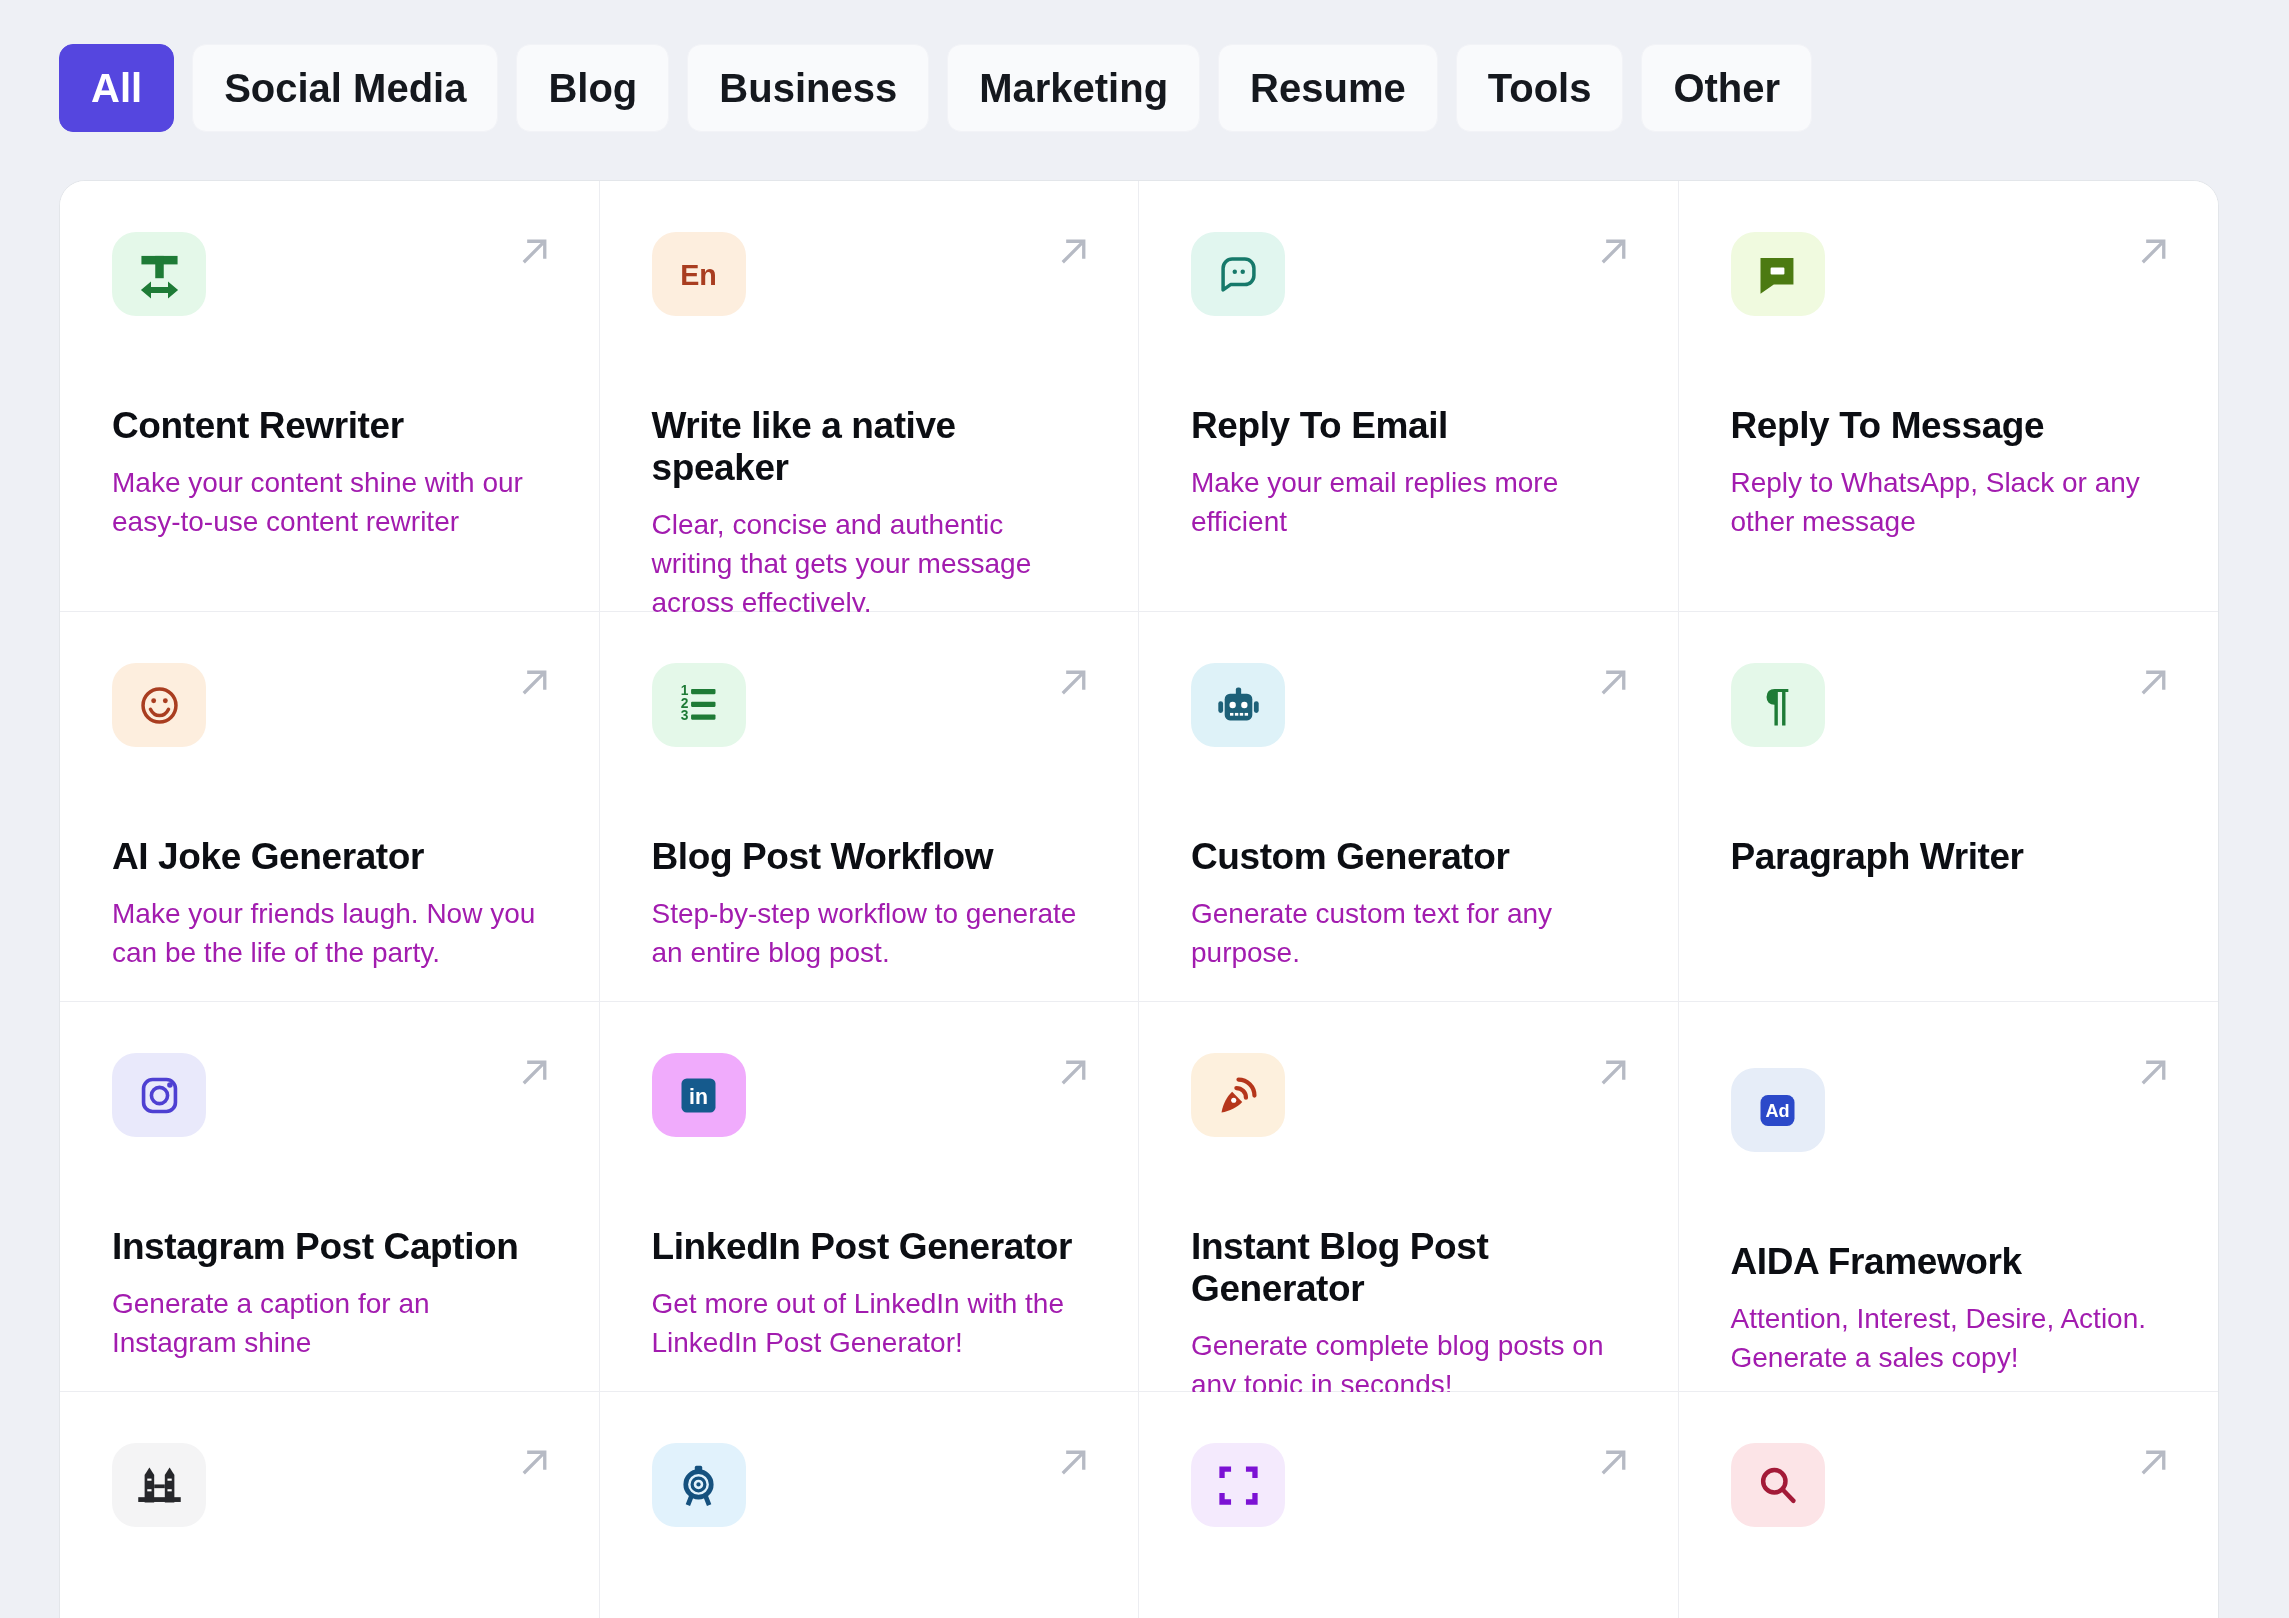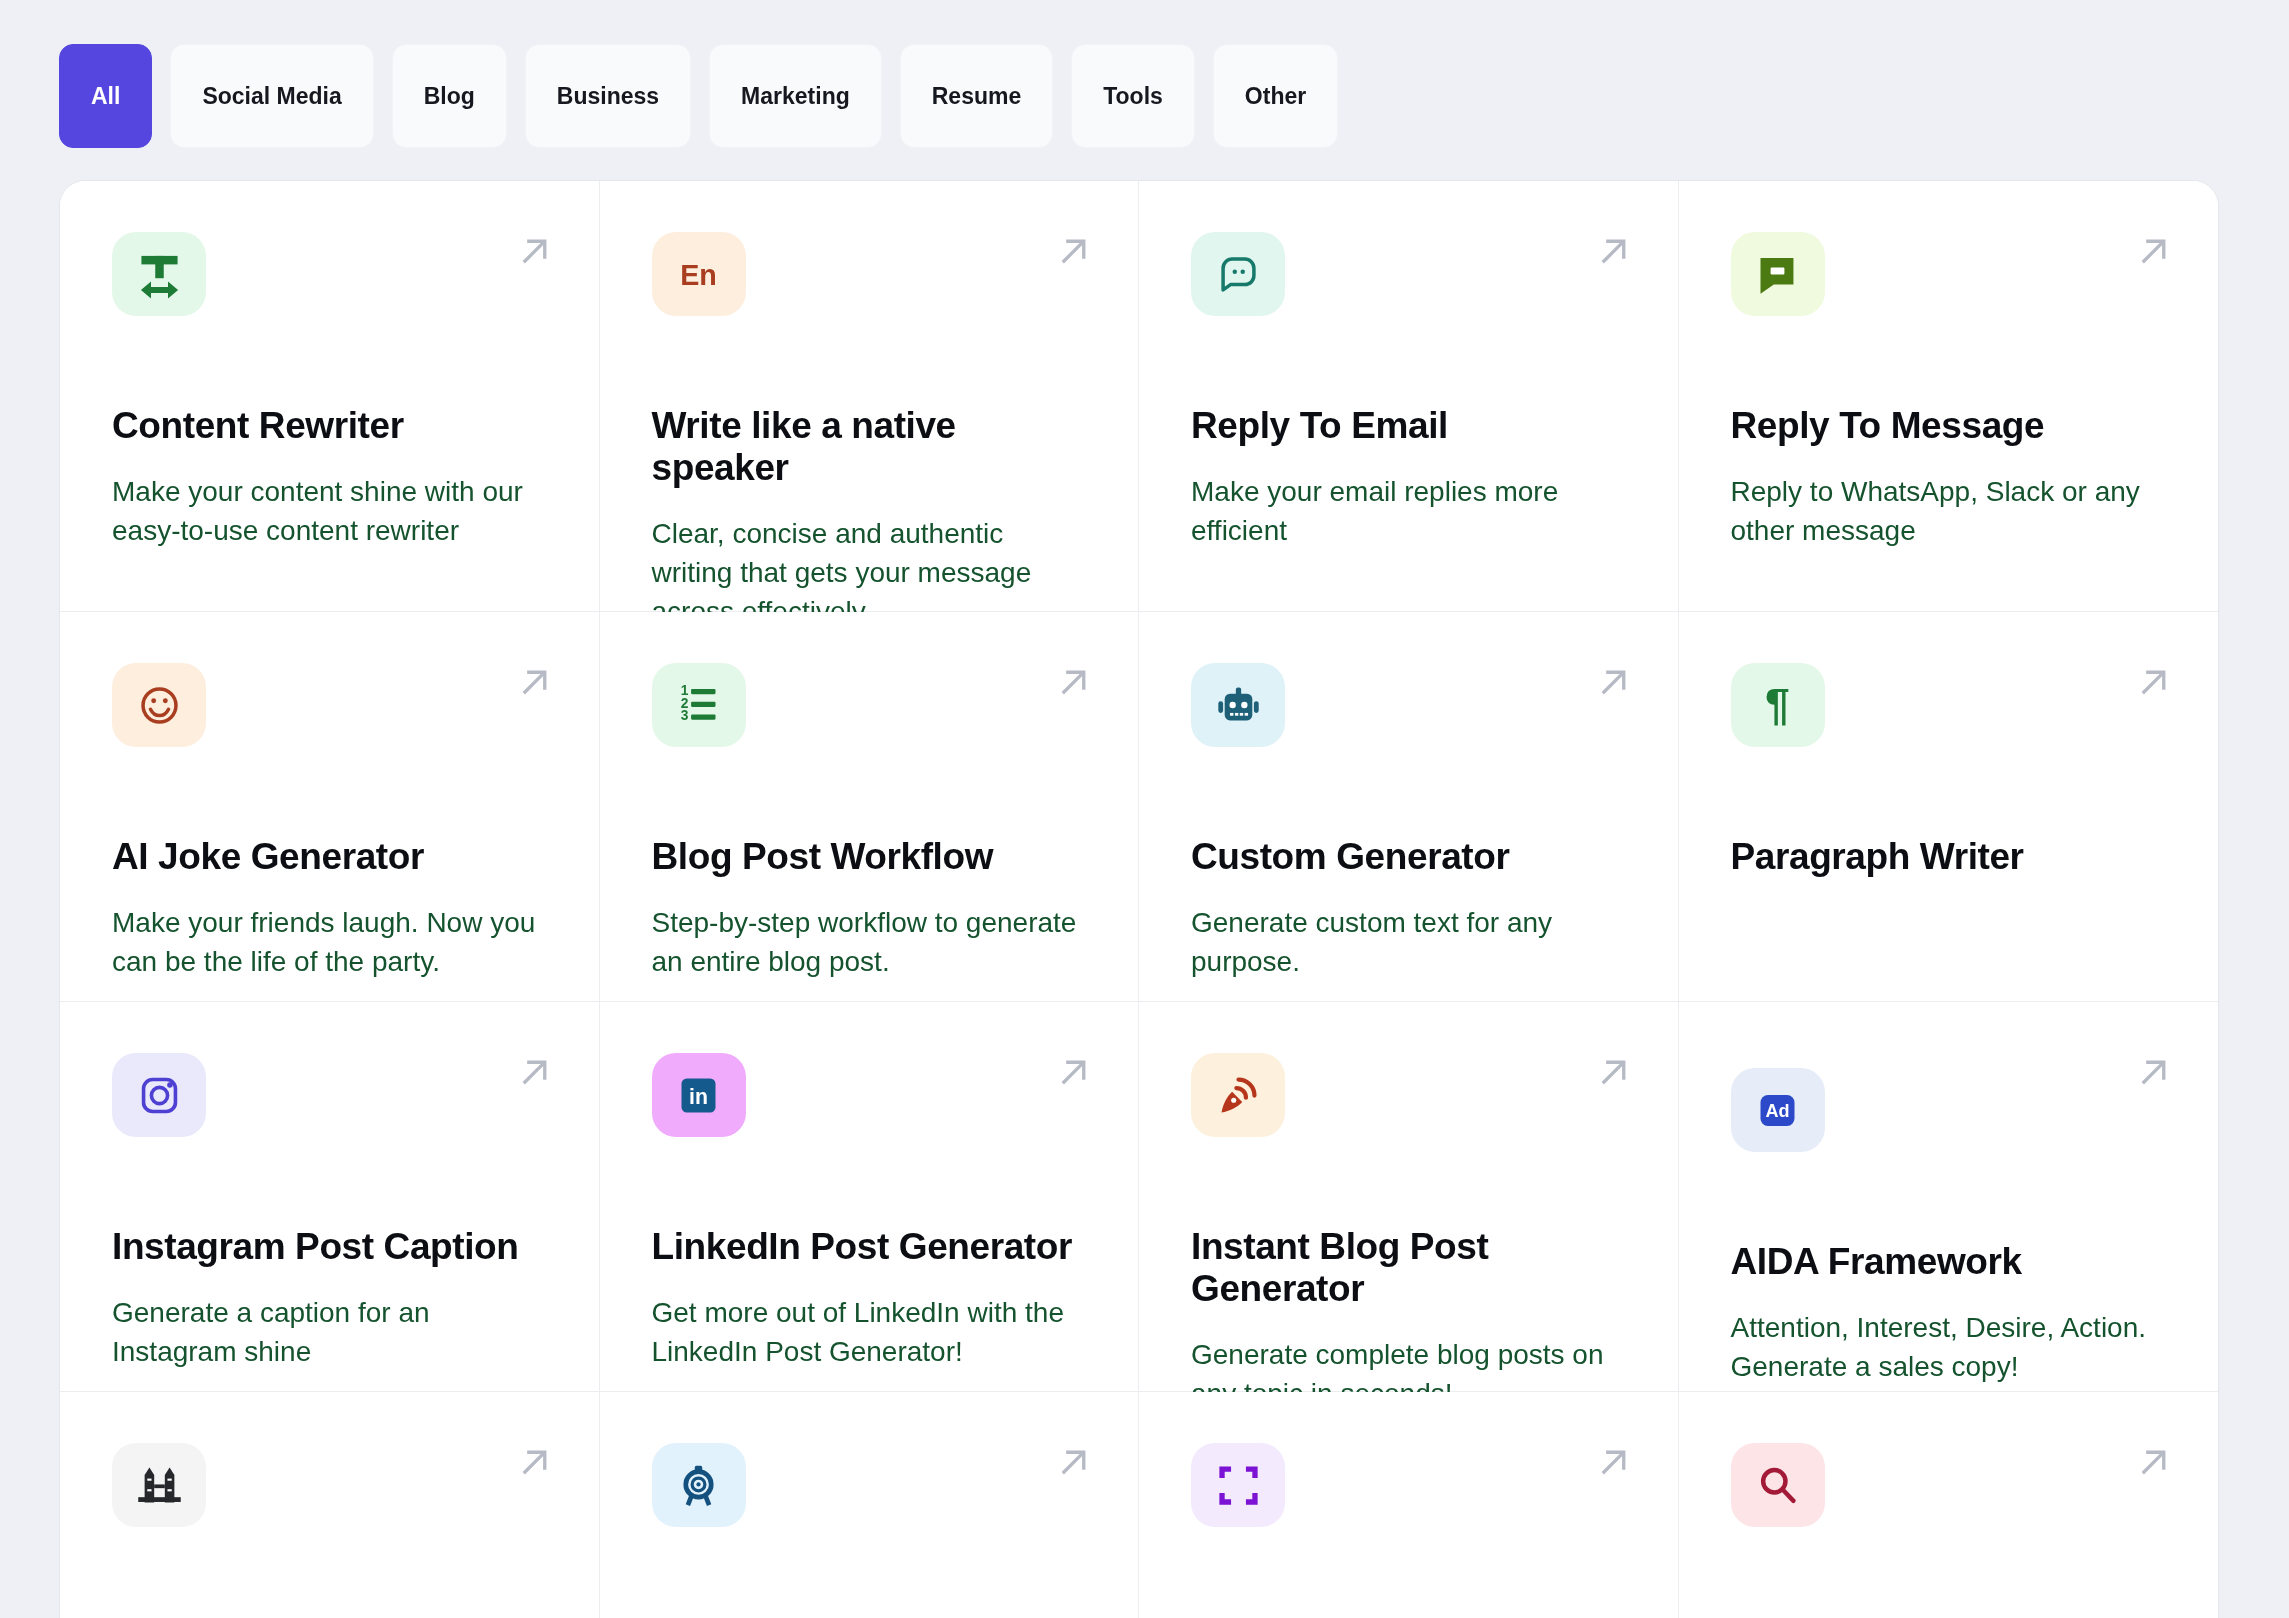--- a/index.html
+++ b/index.html
@@ -10,23 +10,23 @@
     position:relative;
     overflow:hidden;
     -webkit-font-smoothing:antialiased;
   }
   
   .filters{
     position:absolute;left:59px;top:44px;
     display:flex;gap:18px;align-items:center;
   }
   .chip{
-    height:70px;padding:16px 31px;border-radius:14px;
+    height:70px;padding:8px 31px;border-radius:14px;
     display:flex;align-items:center;justify-content:center;
-    font-size:23px;font-weight:600;color:#15181e;
+    font-size:40px;font-weight:600;color:#15181e;
     background:#f9fafc;border:0.9px solid #f2f3f7;
     cursor:pointer;white-space:nowrap;
   }
   .chip.active{
     background:#5546df;border-color:#5546df;color:#ffffff;
   }
   
   .grid-wrap{
     position:absolute;left:59px;top:180px;
     width:2160px;height:1640px;
@@ -60,22 +60,22 @@
   .arrow{
     position:absolute;top:49px;right:43px;
     width:43px;height:43px;color:#b6bac4;
   }
   .title{
     margin-top:89px;
     font-size:37px;font-weight:700;color:#0c0e13;
     letter-spacing:-0.4px;
   }
   .desc{
-    margin-top:26px;
-    font-size:28px;line-height:1.39;color:#14532d;
+    margin-top:17px;
+    font-size:28px;line-height:1.39;color:#a21caf;
     max-width:440px;
   }
 </style>
 </head>
 <body>
 
 <div class="filters">
   <div class="chip active">
       <span>All</span>
     </div>

